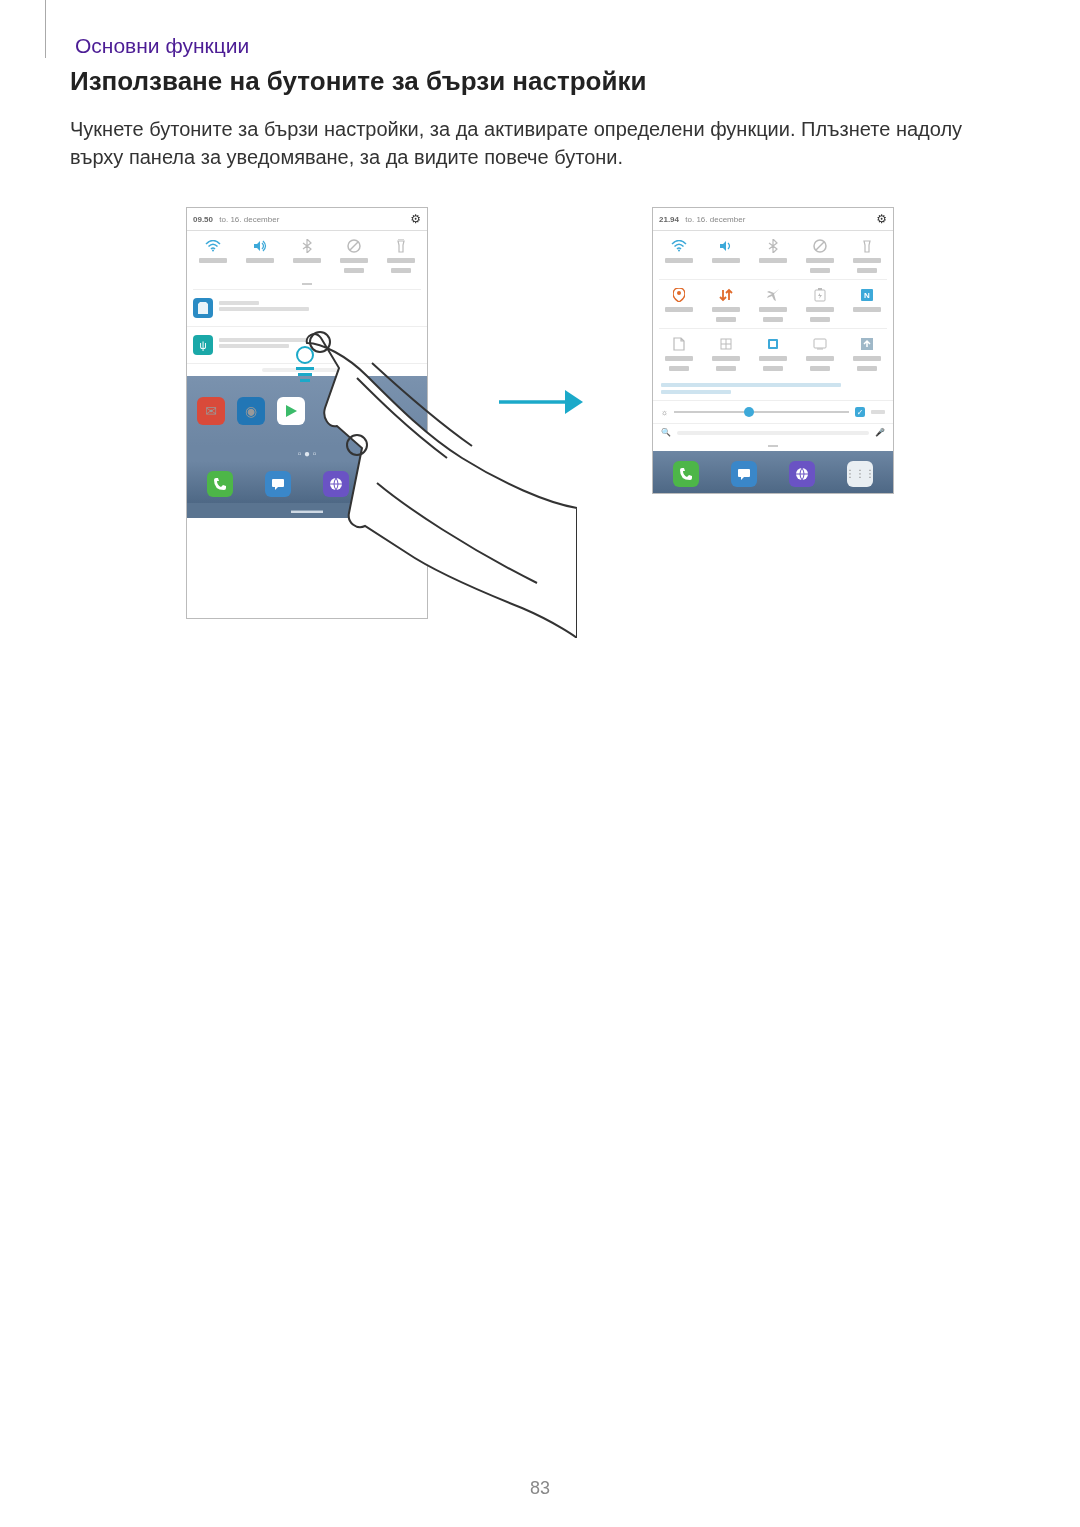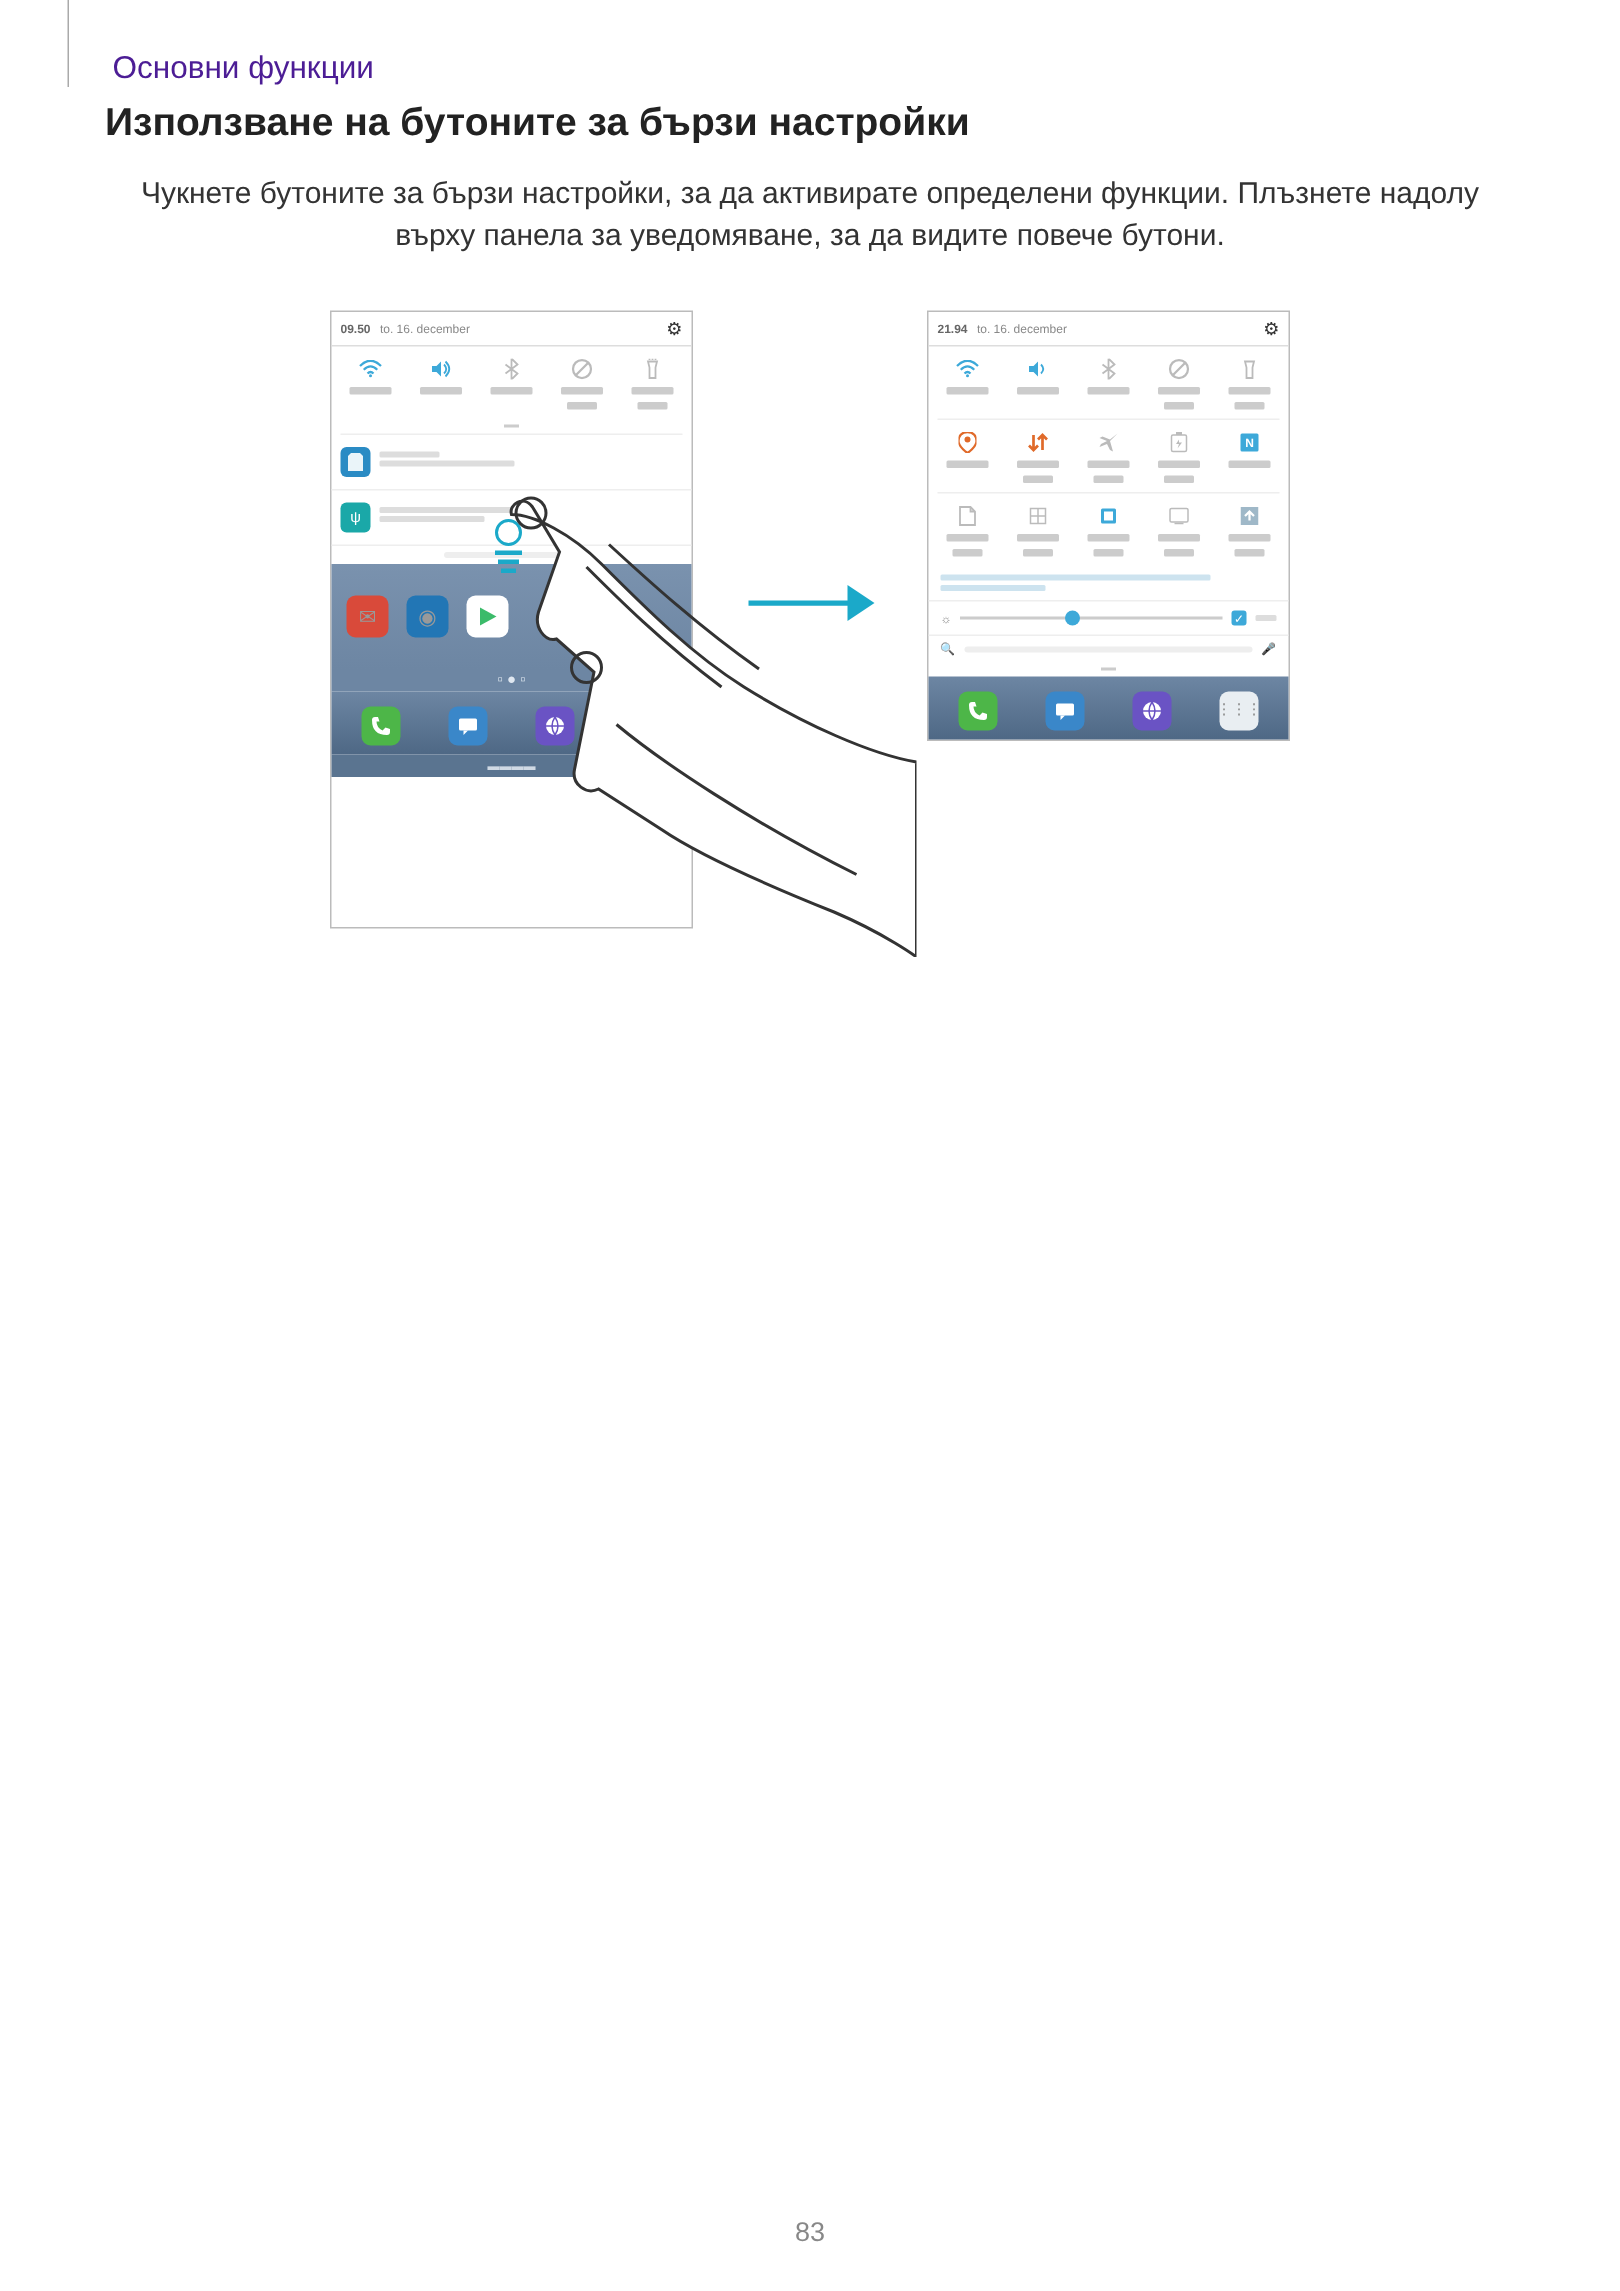--- a/index.html
+++ b/index.html
@@ -34,27 +34,26 @@
     margin: 36px 0 18px 0;
     font-size: 26px;
     font-weight: 700;
     color: #222;
   }
   p.body {
     font-size: 20px;
     line-height: 1.4;
     margin: 6px 0 14px 0;
     color: #333;
-    text-align: center;
   }
   .figure-row {
     display: flex;
     justify-content: center;
     align-items: flex-start;
-    gap: 28px;
+    gap: 62px;
     margin: 36px 0 30px 0;
   }
   .phone {
     width: 240px;
     border: 1px solid #bbb;
     background: #fff;
     font-size: 8px;
     color: #999;
     position: relative;
   }

